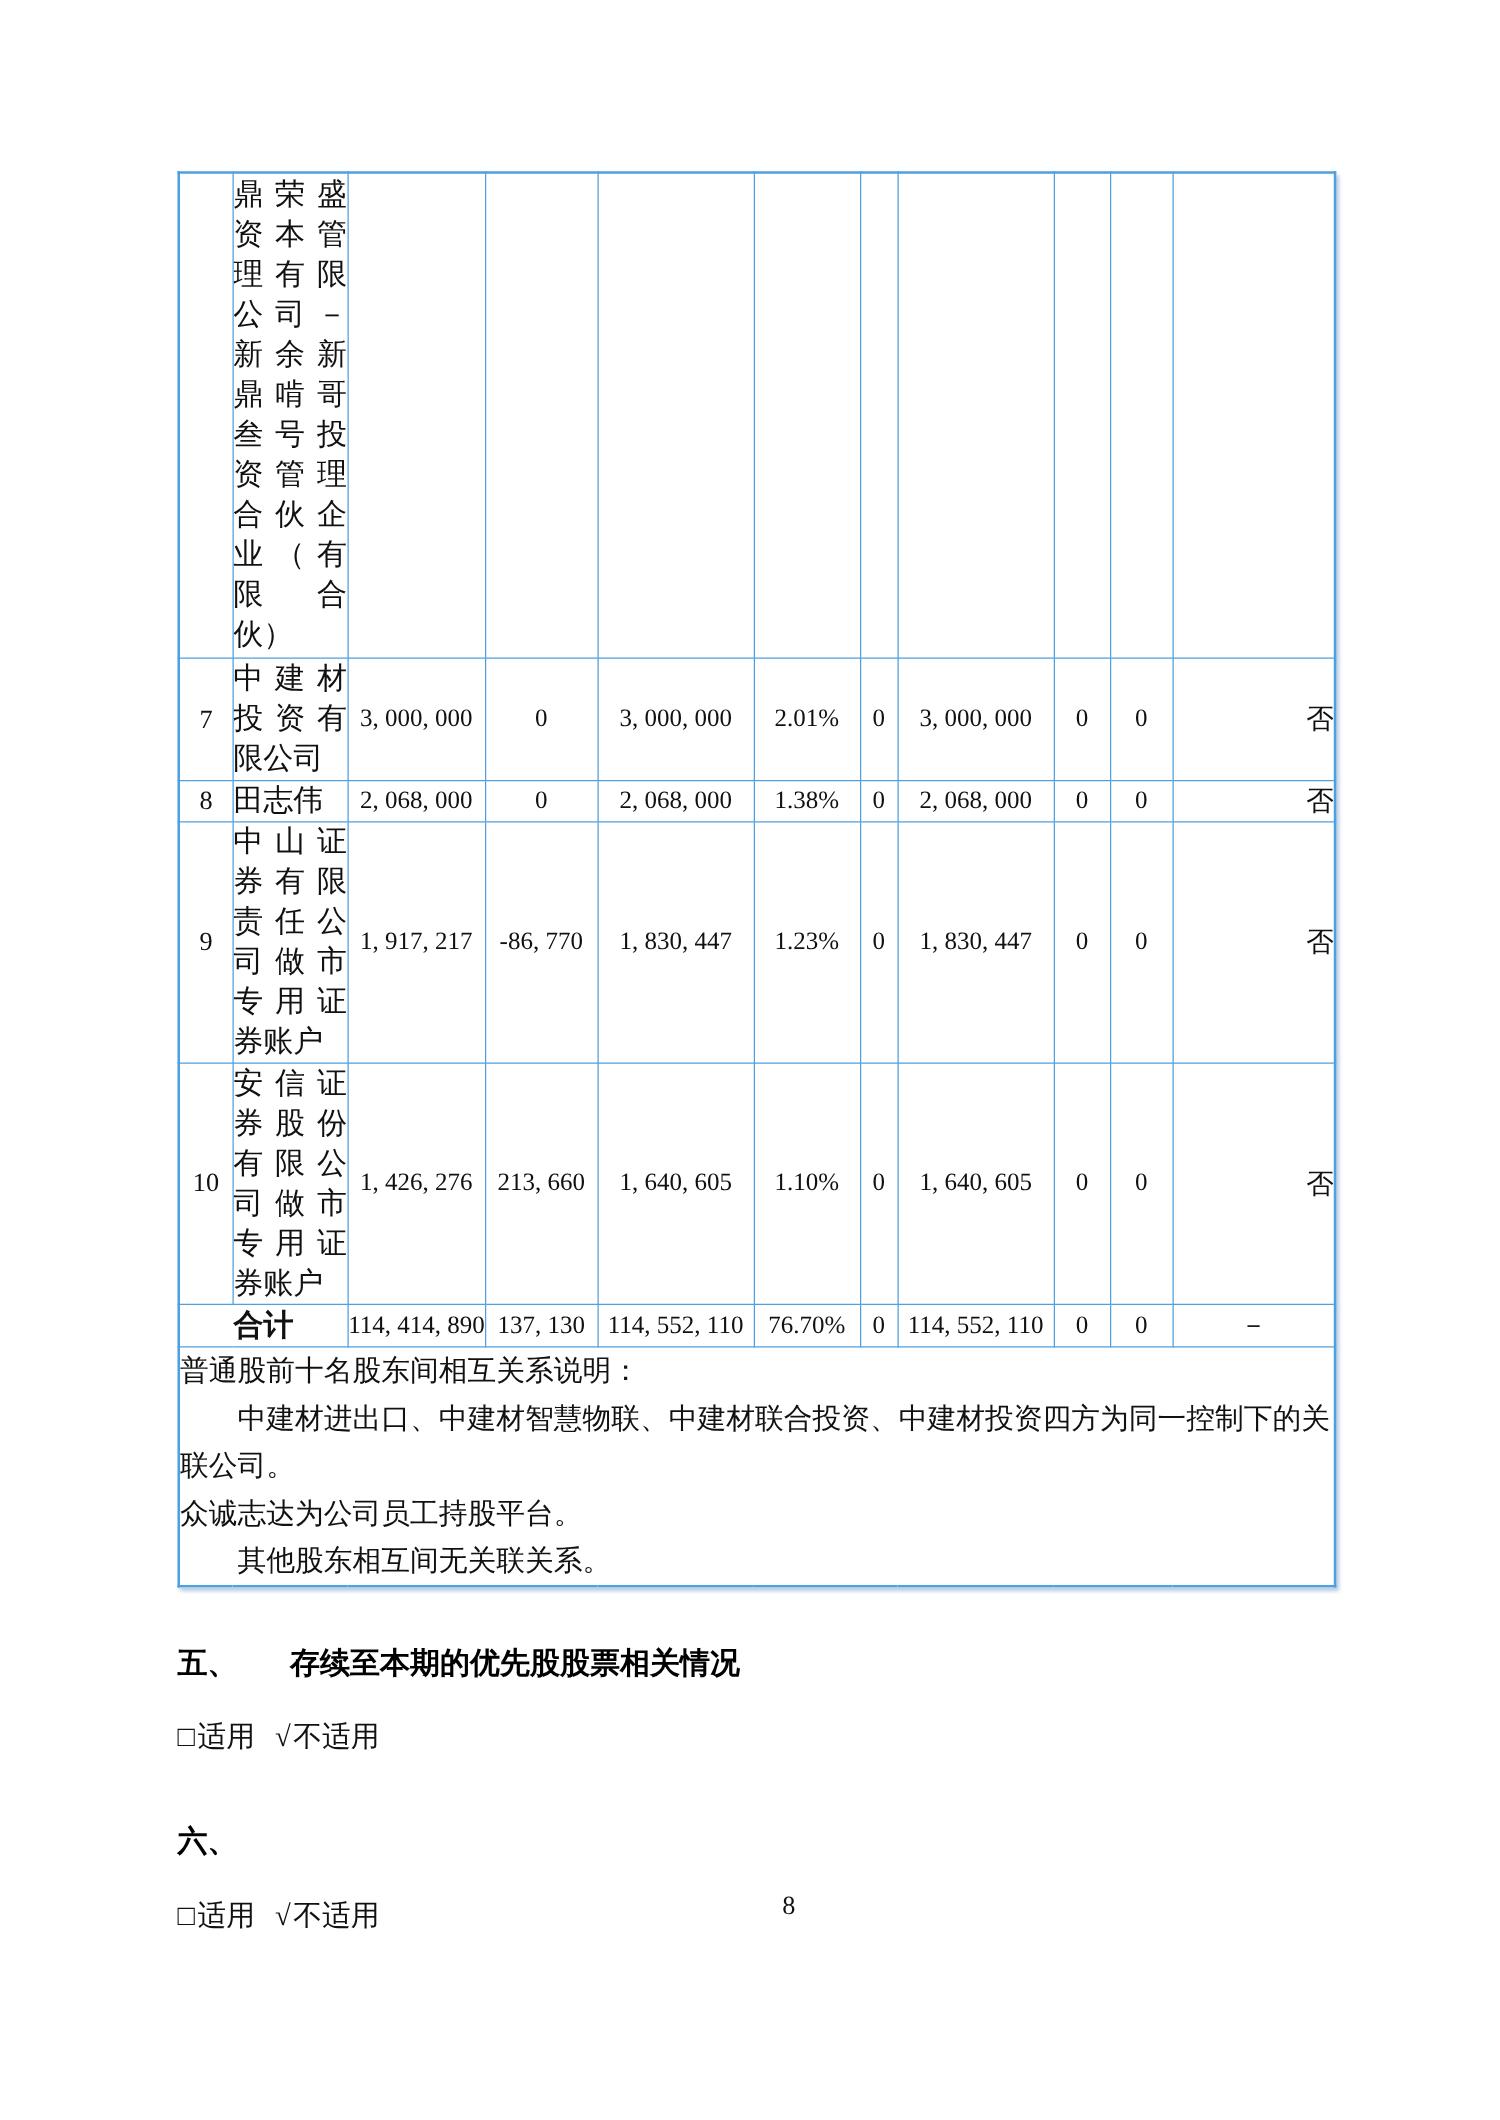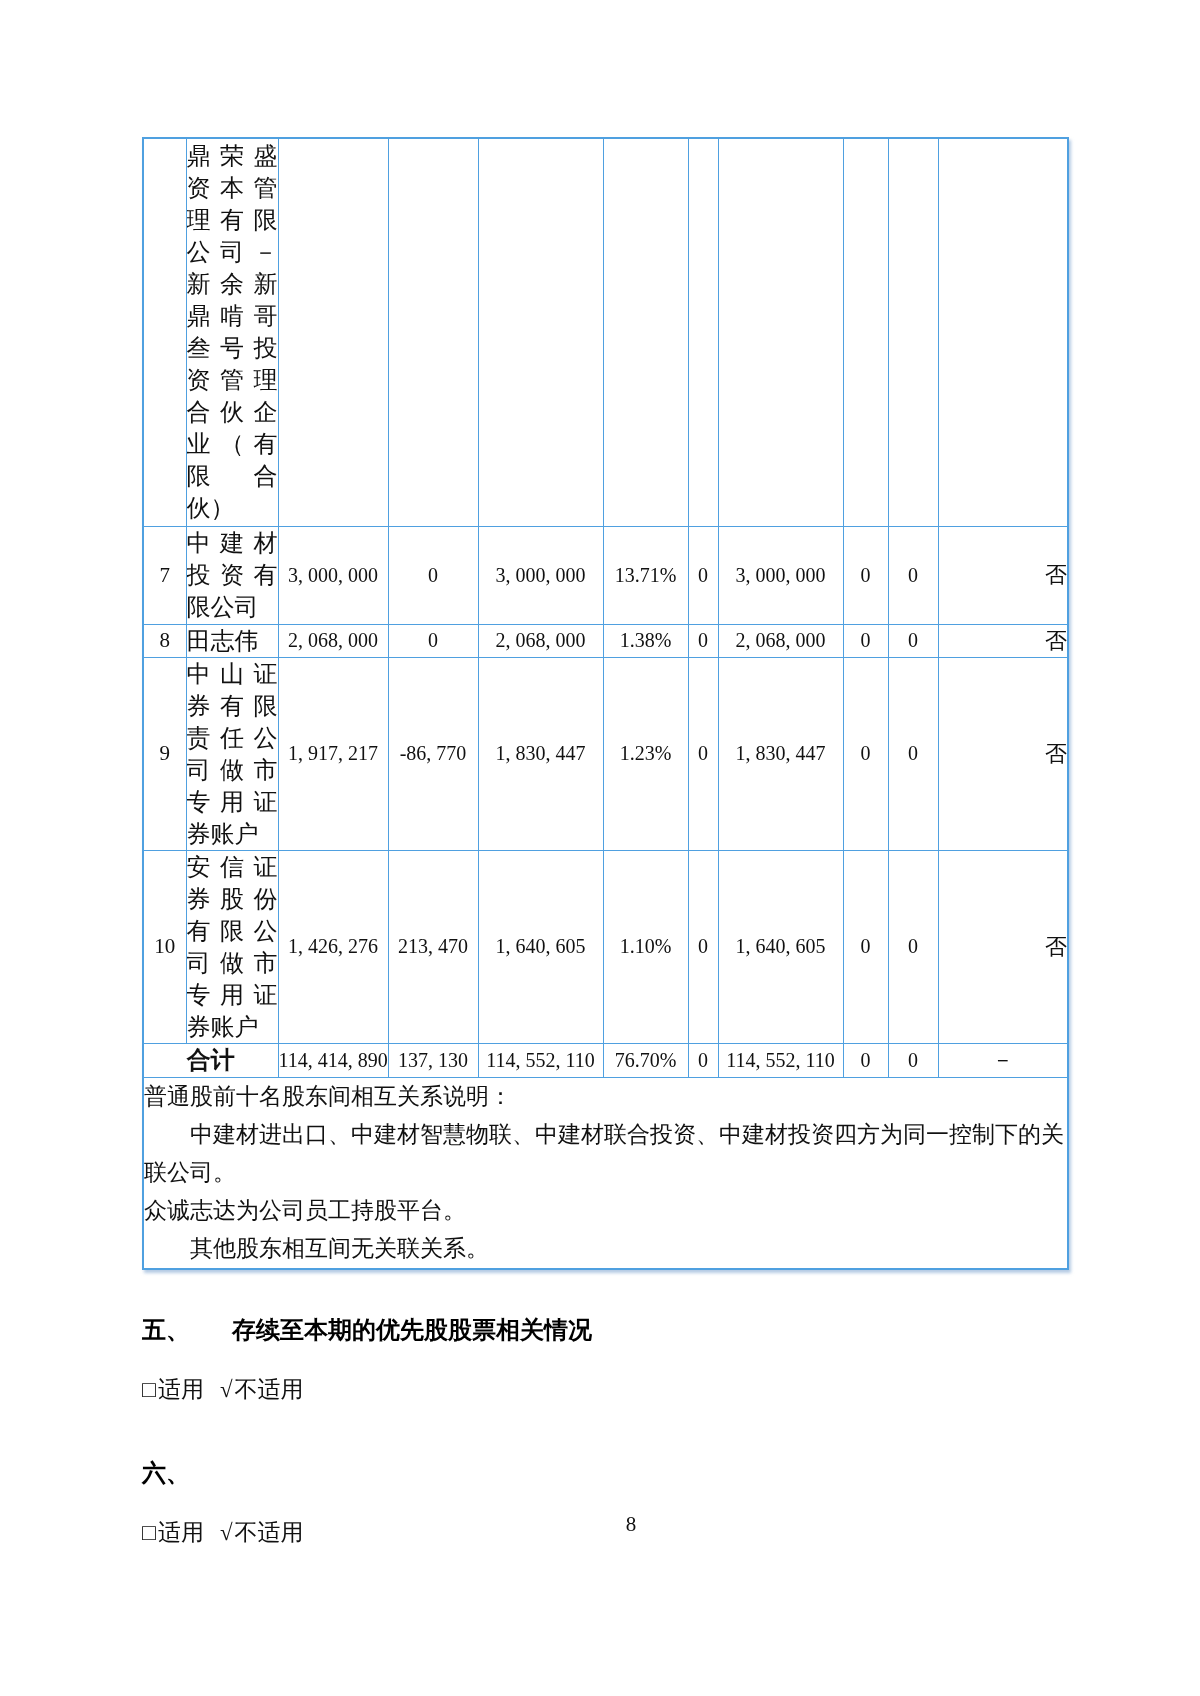--- a/index.html
+++ b/index.html
@@ -103,21 +103,21 @@
       <td class="num"></td>
       <td class="flag"></td>
     </tr>
 
     <tr class="r7">
       <td class="seq">7</td>
       <td class="name">中建材投资有限公司</td>
       <td class="num">3, 000, 000</td>
       <td class="num">0</td>
       <td class="num">3, 000, 000</td>
-      <td class="num">13.71%</td>
+      <td class="num">2.01%</td>
       <td class="num">0</td>
       <td class="num">3, 000, 000</td>
       <td class="num">0</td>
       <td class="num">0</td>
       <td class="flag">否</td>
     </tr>
 
     <tr class="r8">
       <td class="seq">8</td>
       <td class="name">田志伟</td>
@@ -143,21 +143,21 @@
       <td class="num">1, 830, 447</td>
       <td class="num">0</td>
       <td class="num">0</td>
       <td class="flag">否</td>
     </tr>
 
     <tr class="r10">
       <td class="seq">10</td>
       <td class="name">安信证券股份有限公司做市专用证券账户</td>
       <td class="num">1, 426, 276</td>
-      <td class="num">213, 470</td>
+      <td class="num">213, 660</td>
       <td class="num">1, 640, 605</td>
       <td class="num">1.10%</td>
       <td class="num">0</td>
       <td class="num">1, 640, 605</td>
       <td class="num">0</td>
       <td class="num">0</td>
       <td class="flag">否</td>
     </tr>
 
     <tr class="r-total">

